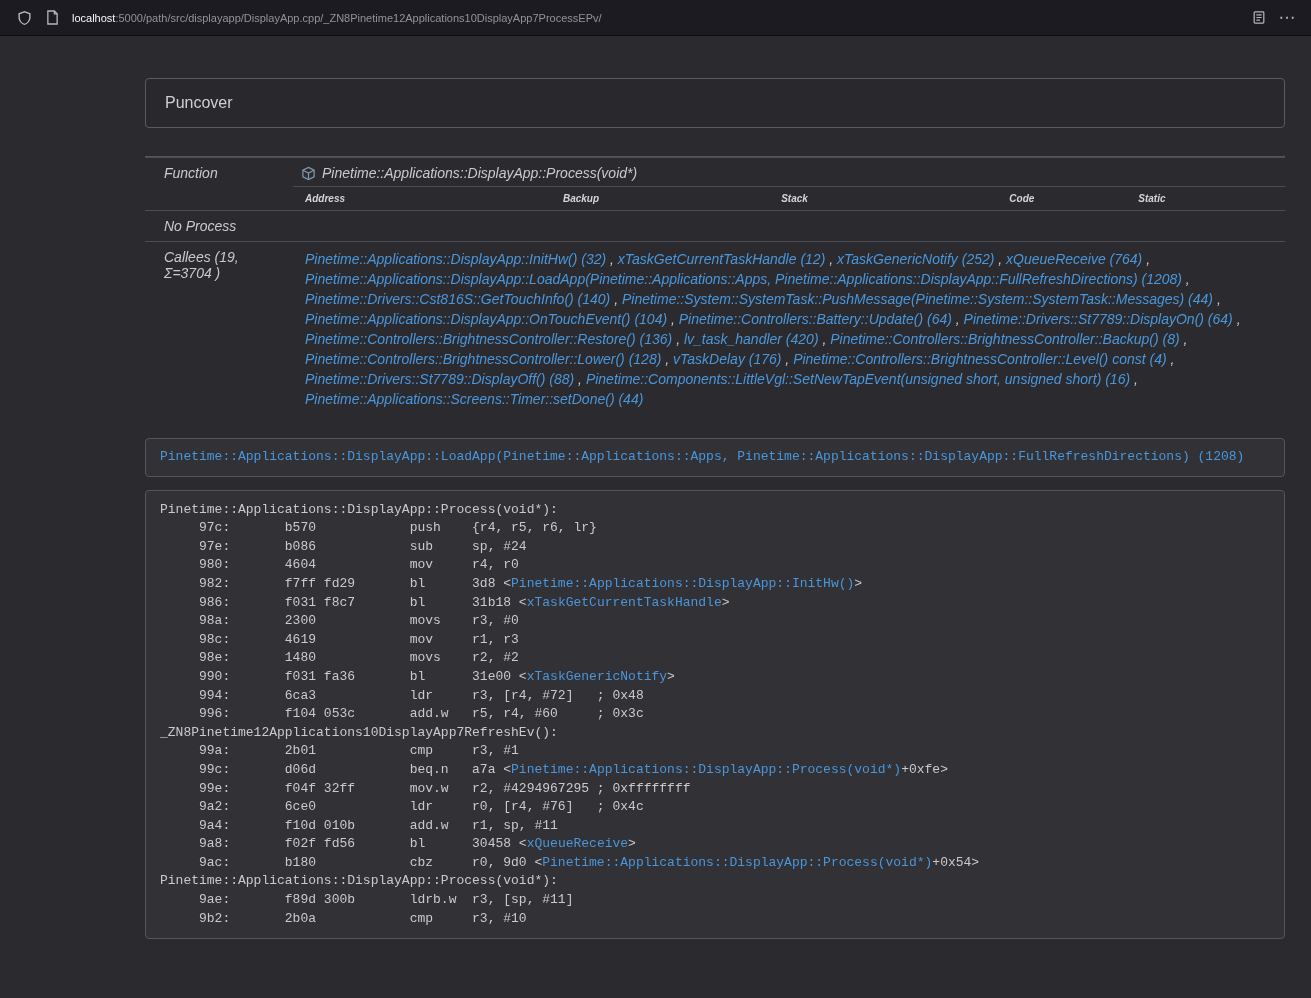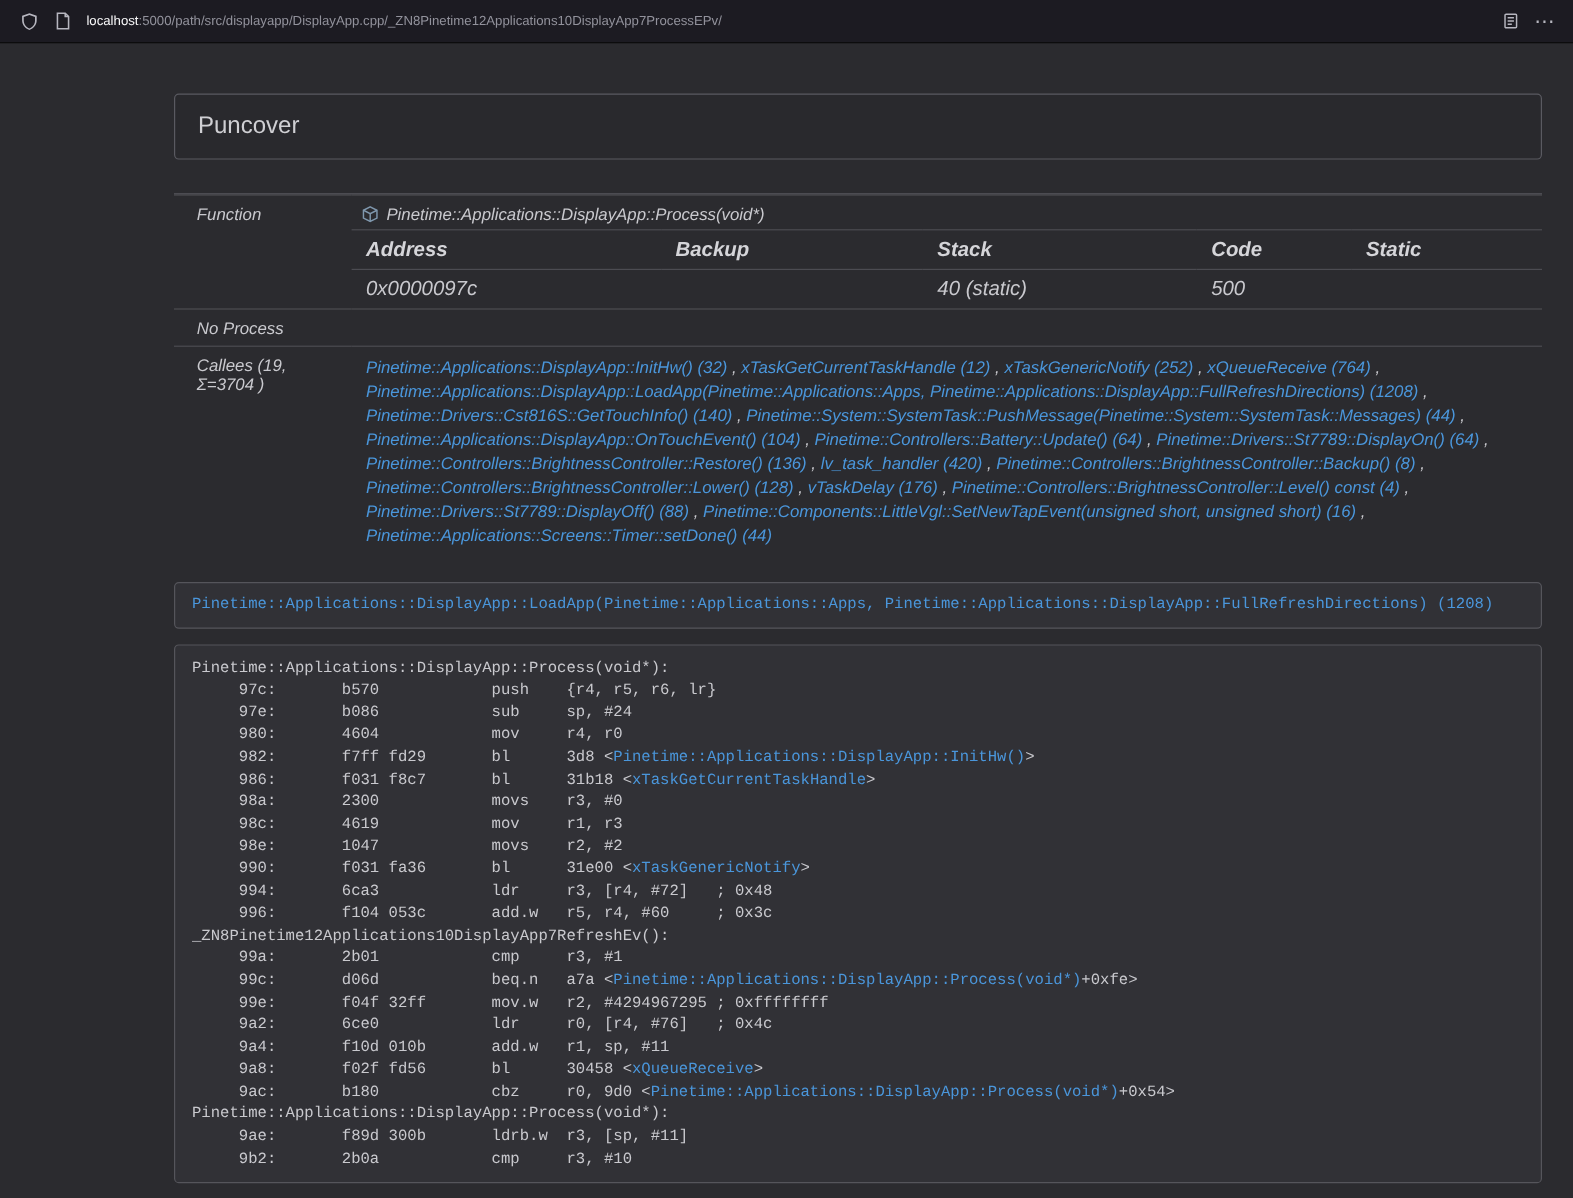--- a/index.html
+++ b/index.html
@@ -22,21 +22,21 @@
   .url-text { font-size:11px; color:#92929c; margin-left:6px; white-space:nowrap; overflow:hidden; }
   .url-domain { color:#f9f9fa; }
   .bar-spacer { flex:1; }
   .dots-glyph { font-size:17px; line-height:1; color:#b6b6bf; }
 
   
   .container { width:1140px; margin-left:145px; }
 
   .navbar-card {
     margin-top:42px; background:#29292d; border:1px solid #5a5a61;
-    border-radius:4px; padding:15px 19px; font-size:20px;
+    border-radius:4px; padding:15px 19px; font-size:16px;
   }
   .navbar-card a.brand { color:#cfcfd3; text-decoration:none; }
 
   hr.rule { border:0; border-top:1px solid #55555b; margin:28px 0 0 0; }
 
   .breadcrumb { padding:19px 0 10px 10px; font-size:14px; }
   .bc-sep { color:#9a9aa3; }
   .bc-line { color:#c9c9ce; }
 
   table.fn { width:100%; border-collapse:collapse; font-size:14px; }
@@ -44,21 +44,21 @@
     border-top:1px solid #4c4c52; vertical-align:top; text-align:left;font-style:italic;
   }
   td.lcol { width:148px; padding:7px 8px 7px 19px; }
   td.rcol { padding:0; }
   .fn-head { padding:7px 12px 5px 8px; display:flex; align-items:center; gap:6px; }
   .fn-cube { display:inline-flex; color:#7f97ad; }
 
   table.inner { width:100%; border-collapse:collapse; }
   table.inner th, table.inner td {
     border-top:1px solid #4c4c52; text-align:left; vertical-align:top;
-    padding:6px 12px; font-size:17px;
+    padding:6px 12px; font-size:10px;
   }
   table.inner th { font-weight:bold; color:#d5d5d9; }
   .w-addr{width:26%;} .w-rem{width:22%;} .w-stk{width:23%;} .w-code{width:13%;} .w-sta{width:16%;}
 
   td.callees-cell { padding:7px 12px; line-height:20px; }
   td.empty-cell { padding:7px 12px; }
   .callee-sep { color:#c9c9ce; }
 
   pre.sigbox {
     margin:22px 0 0 0; background:#313136; border:1px solid #55555b; border-radius:4px;
@@ -122,27 +122,20 @@
           </div>
           <table class="inner">
             <tbody>
               <tr>
                 <th class="w-addr">Address</th>
                 <th class="w-rem">Backup</th>
                 <th class="w-stk">Stack</th>
                 <th class="w-code">Code</th>
                 <th class="w-sta">Static</th>
               </tr>
-              <tr>
-                <td>0x0000097c</td>
-                <td></td>
-                <td>40 (static)</td>
-                <td>500</td>
-                <td></td>
-              </tr>
             </tbody>
           </table>
         </td>
       </tr>
       <tr>
         <td class="lcol">No Process</td>
         <td class="empty-cell"></td>
       </tr>
       <tr>
         <td class="lcol">Callees (19, Σ=3704 )</td>
@@ -154,21 +147,21 @@
   <pre class="sigbox"><a class="link" href="#">Pinetime::Applications::DisplayApp::LoadApp(Pinetime::Applications::Apps, Pinetime::Applications::DisplayApp::FullRefreshDirections) (1208)</a></pre>
 
   <pre class="asm"><span>Pinetime::Applications::DisplayApp::Process(void*):</span>
 <span>     97c:       b570            push    {r4, r5, r6, lr}</span>
 <span>     97e:       b086            sub     sp, #24</span>
 <span>     980:       4604            mov     r4, r0</span>
 <span>     982:       f7ff fd29       bl      3d8 &lt;<a class="link" href="#">Pinetime::Applications::DisplayApp::InitHw()</a>&gt;</span>
 <span>     986:       f031 f8c7       bl      31b18 &lt;<a class="link" href="#">xTaskGetCurrentTaskHandle</a>&gt;</span>
 <span>     98a:       2300            movs    r3, #0</span>
 <span>     98c:       4619            mov     r1, r3</span>
-<span>     98e:       1047            movs    r2, #2</span>
+<span>     98e:       1480            movs    r2, #2</span>
 <span>     990:       f031 fa36       bl      31e00 &lt;<a class="link" href="#">xTaskGenericNotify</a>&gt;</span>
 <span>     994:       6ca3            ldr     r3, [r4, #72]   ; 0x48</span>
 <span>     996:       f104 053c       add.w   r5, r4, #60     ; 0x3c</span>
 <span>_ZN8Pinetime12Applications10DisplayApp7RefreshEv():</span>
 <span>     99a:       2b01            cmp     r3, #1</span>
 <span>     99c:       d06d            beq.n   a7a &lt;<a class="link" href="#">Pinetime::Applications::DisplayApp::Process(void*)</a>+0xfe&gt;</span>
 <span>     99e:       f04f 32ff       mov.w   r2, #4294967295 ; 0xffffffff</span>
 <span>     9a2:       6ce0            ldr     r0, [r4, #76]   ; 0x4c</span>
 <span>     9a4:       f10d 010b       add.w   r1, sp, #11</span>
 <span>     9a8:       f02f fd56       bl      30458 &lt;<a class="link" href="#">xQueueReceive</a>&gt;</span>

